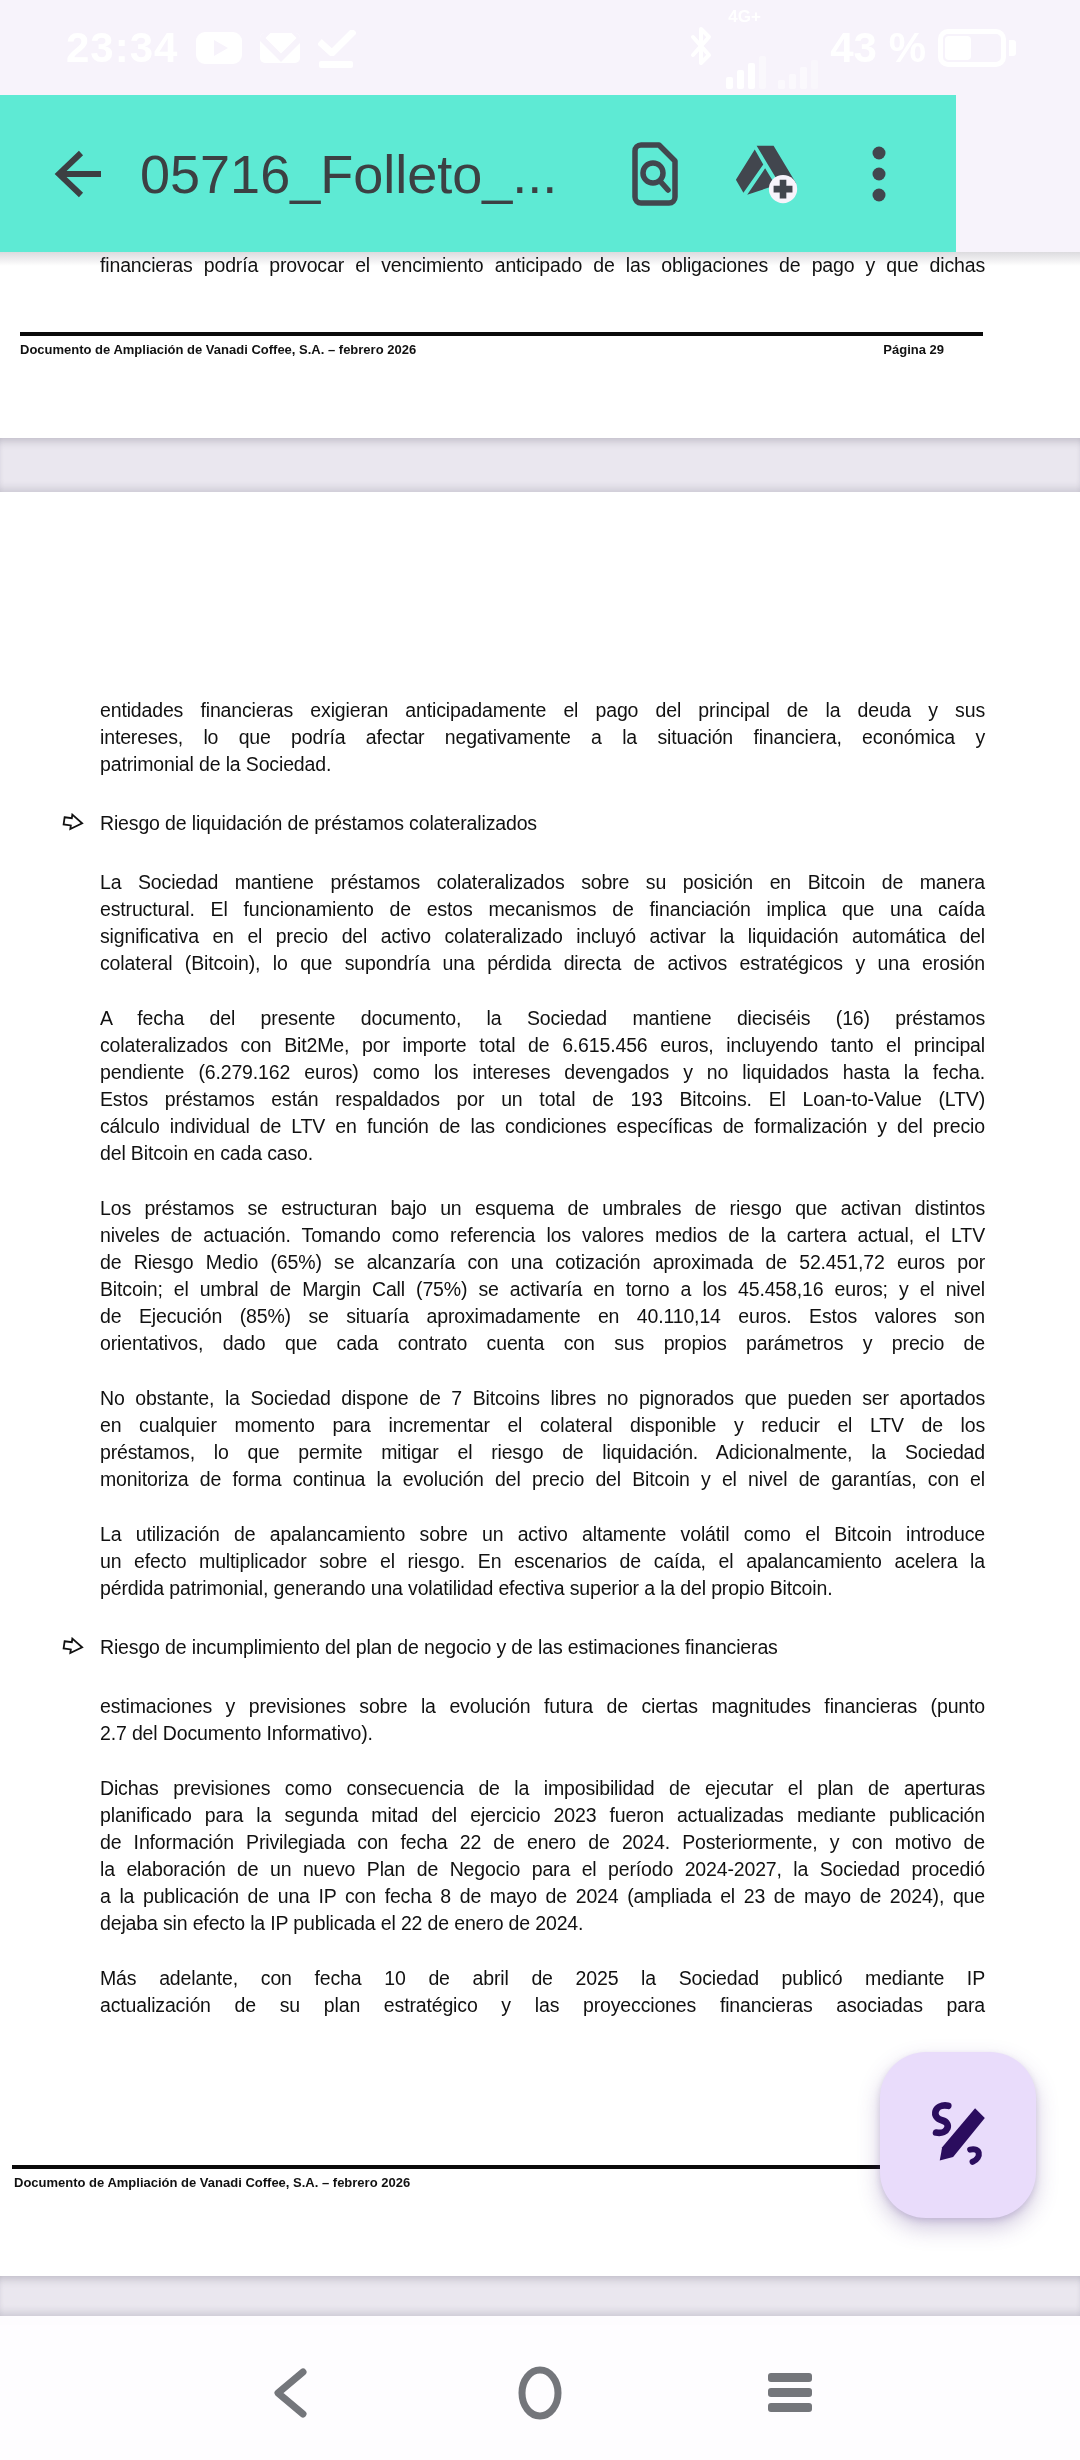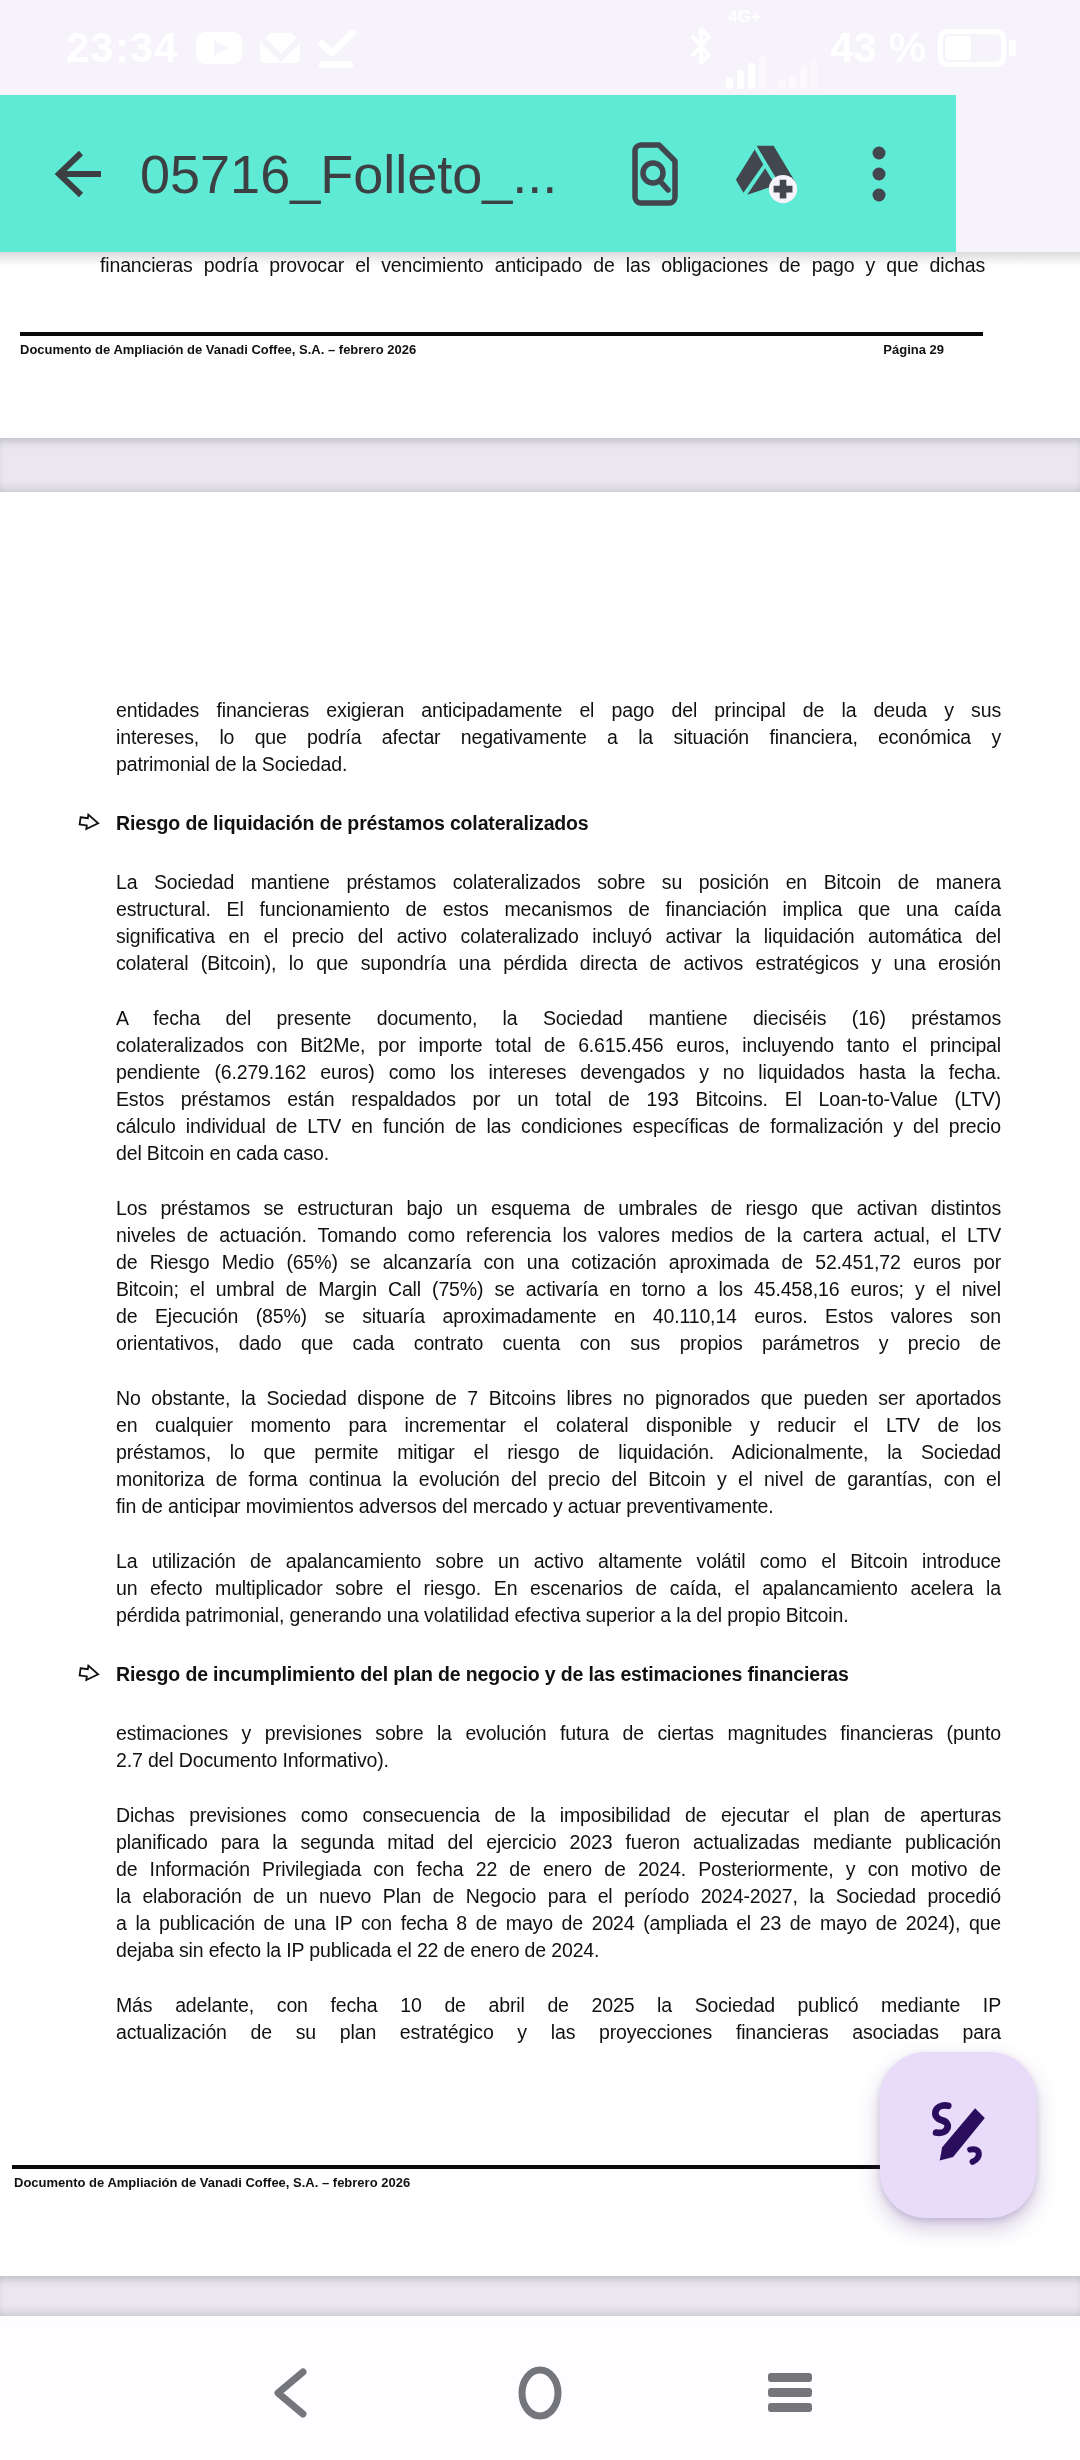--- a/index.html
+++ b/index.html
@@ -50,24 +50,24 @@
   .frag-rule{position:absolute;left:20px;top:80px;width:963px;height:4px;background:#0a0a0a;}
   .frag-footer{position:absolute;left:20px;top:90px;width:1040px;font-size:13px;font-weight:bold;color:#111;}
   .frag-footer .fr{position:absolute;right:116px;top:0;font-weight:bold;}
 
   .band{position:absolute;left:0;width:1080px;background:#eae7ef;
         box-shadow:inset 0 8px 9px -5px rgba(40,35,60,.22), inset 0 -8px 9px -5px rgba(40,35,60,.16);}
   .band1{top:186px;height:54px;}
   .band2{top:2024px;height:40px;}
 
   .page-main{position:absolute;left:0;top:240px;width:1080px;height:1784px;background:#fff;overflow:hidden;}
-  .doc-body{position:absolute;left:116px;top:205px;width:885px;color:#111;
+  .doc-body{position:absolute;left:100px;top:205px;width:885px;color:#111;
             font-size:19.5px;letter-spacing:-.15px;line-height:27px;}
   .para{margin:0 0 28px 0;}
-  .heading{margin:32px 0;font-weight:bold;position:relative;}
+  .heading{margin:32px 0;font-weight:normal;position:relative;}
   .heading .bullet{position:absolute;left:-38px;top:3px;width:22px;height:20px;}
   .jline{text-align:justify;text-align-last:justify;}
   .lastline{text-align:left;}
   .pm-rule{position:absolute;left:12px;top:1673px;width:1023px;height:4px;background:#0a0a0a;}
   .pm-footer{position:absolute;left:14px;top:1683px;font-size:13px;font-weight:bold;color:#111;}
 
   .page-next{position:absolute;left:0;top:2064px;width:1080px;height:144px;background:#fdfcfe;}
 
   
   .fab{position:absolute;left:880px;top:2052px;width:156px;height:166px;border-radius:46px;
@@ -201,21 +201,20 @@
           <div class="jline">de Riesgo Medio (65%) se alcanzaría con una cotización aproximada de 52.451,72 euros por</div>
           <div class="jline">Bitcoin; el umbral de Margin Call (75%) se activaría en torno a los 45.458,16 euros; y el nivel</div>
           <div class="jline">de Ejecución (85%) se situaría aproximadamente en 40.110,14 euros. Estos valores son</div>
           <div class="jline">orientativos, dado que cada contrato cuenta con sus propios parámetros y precio de</div>
         </div>
         <div class="para">
           <div class="jline">No obstante, la Sociedad dispone de 7 Bitcoins libres no pignorados que pueden ser aportados</div>
           <div class="jline">en cualquier momento para incrementar el colateral disponible y reducir el LTV de los</div>
           <div class="jline">préstamos, lo que permite mitigar el riesgo de liquidación. Adicionalmente, la Sociedad</div>
           <div class="jline">monitoriza de forma continua la evolución del precio del Bitcoin y el nivel de garantías, con el</div>
-          <div class="lastline">fin de anticipar movimientos adversos del mercado y actuar preventivamente.</div>
         </div>
         <div class="para">
           <div class="jline">La utilización de apalancamiento sobre un activo altamente volátil como el Bitcoin introduce</div>
           <div class="jline">un efecto multiplicador sobre el riesgo. En escenarios de caída, el apalancamiento acelera la</div>
           <div class="lastline">pérdida patrimonial, generando una volatilidad efectiva superior a la del propio Bitcoin.</div>
         </div>
         <div class="heading"><svg class="bullet" viewBox="0 0 24 22">
             <path d="M2 6 H10 L10 2 L22 10 L10 18 L10 14 H2 Z" fill="none" stroke="#111" stroke-width="2" stroke-linejoin="miter" transform="rotate(8 12 11)"></path>
           </svg><span>Riesgo de incumplimiento del plan de negocio y de las estimaciones financieras</span></div>
         <div class="para">

